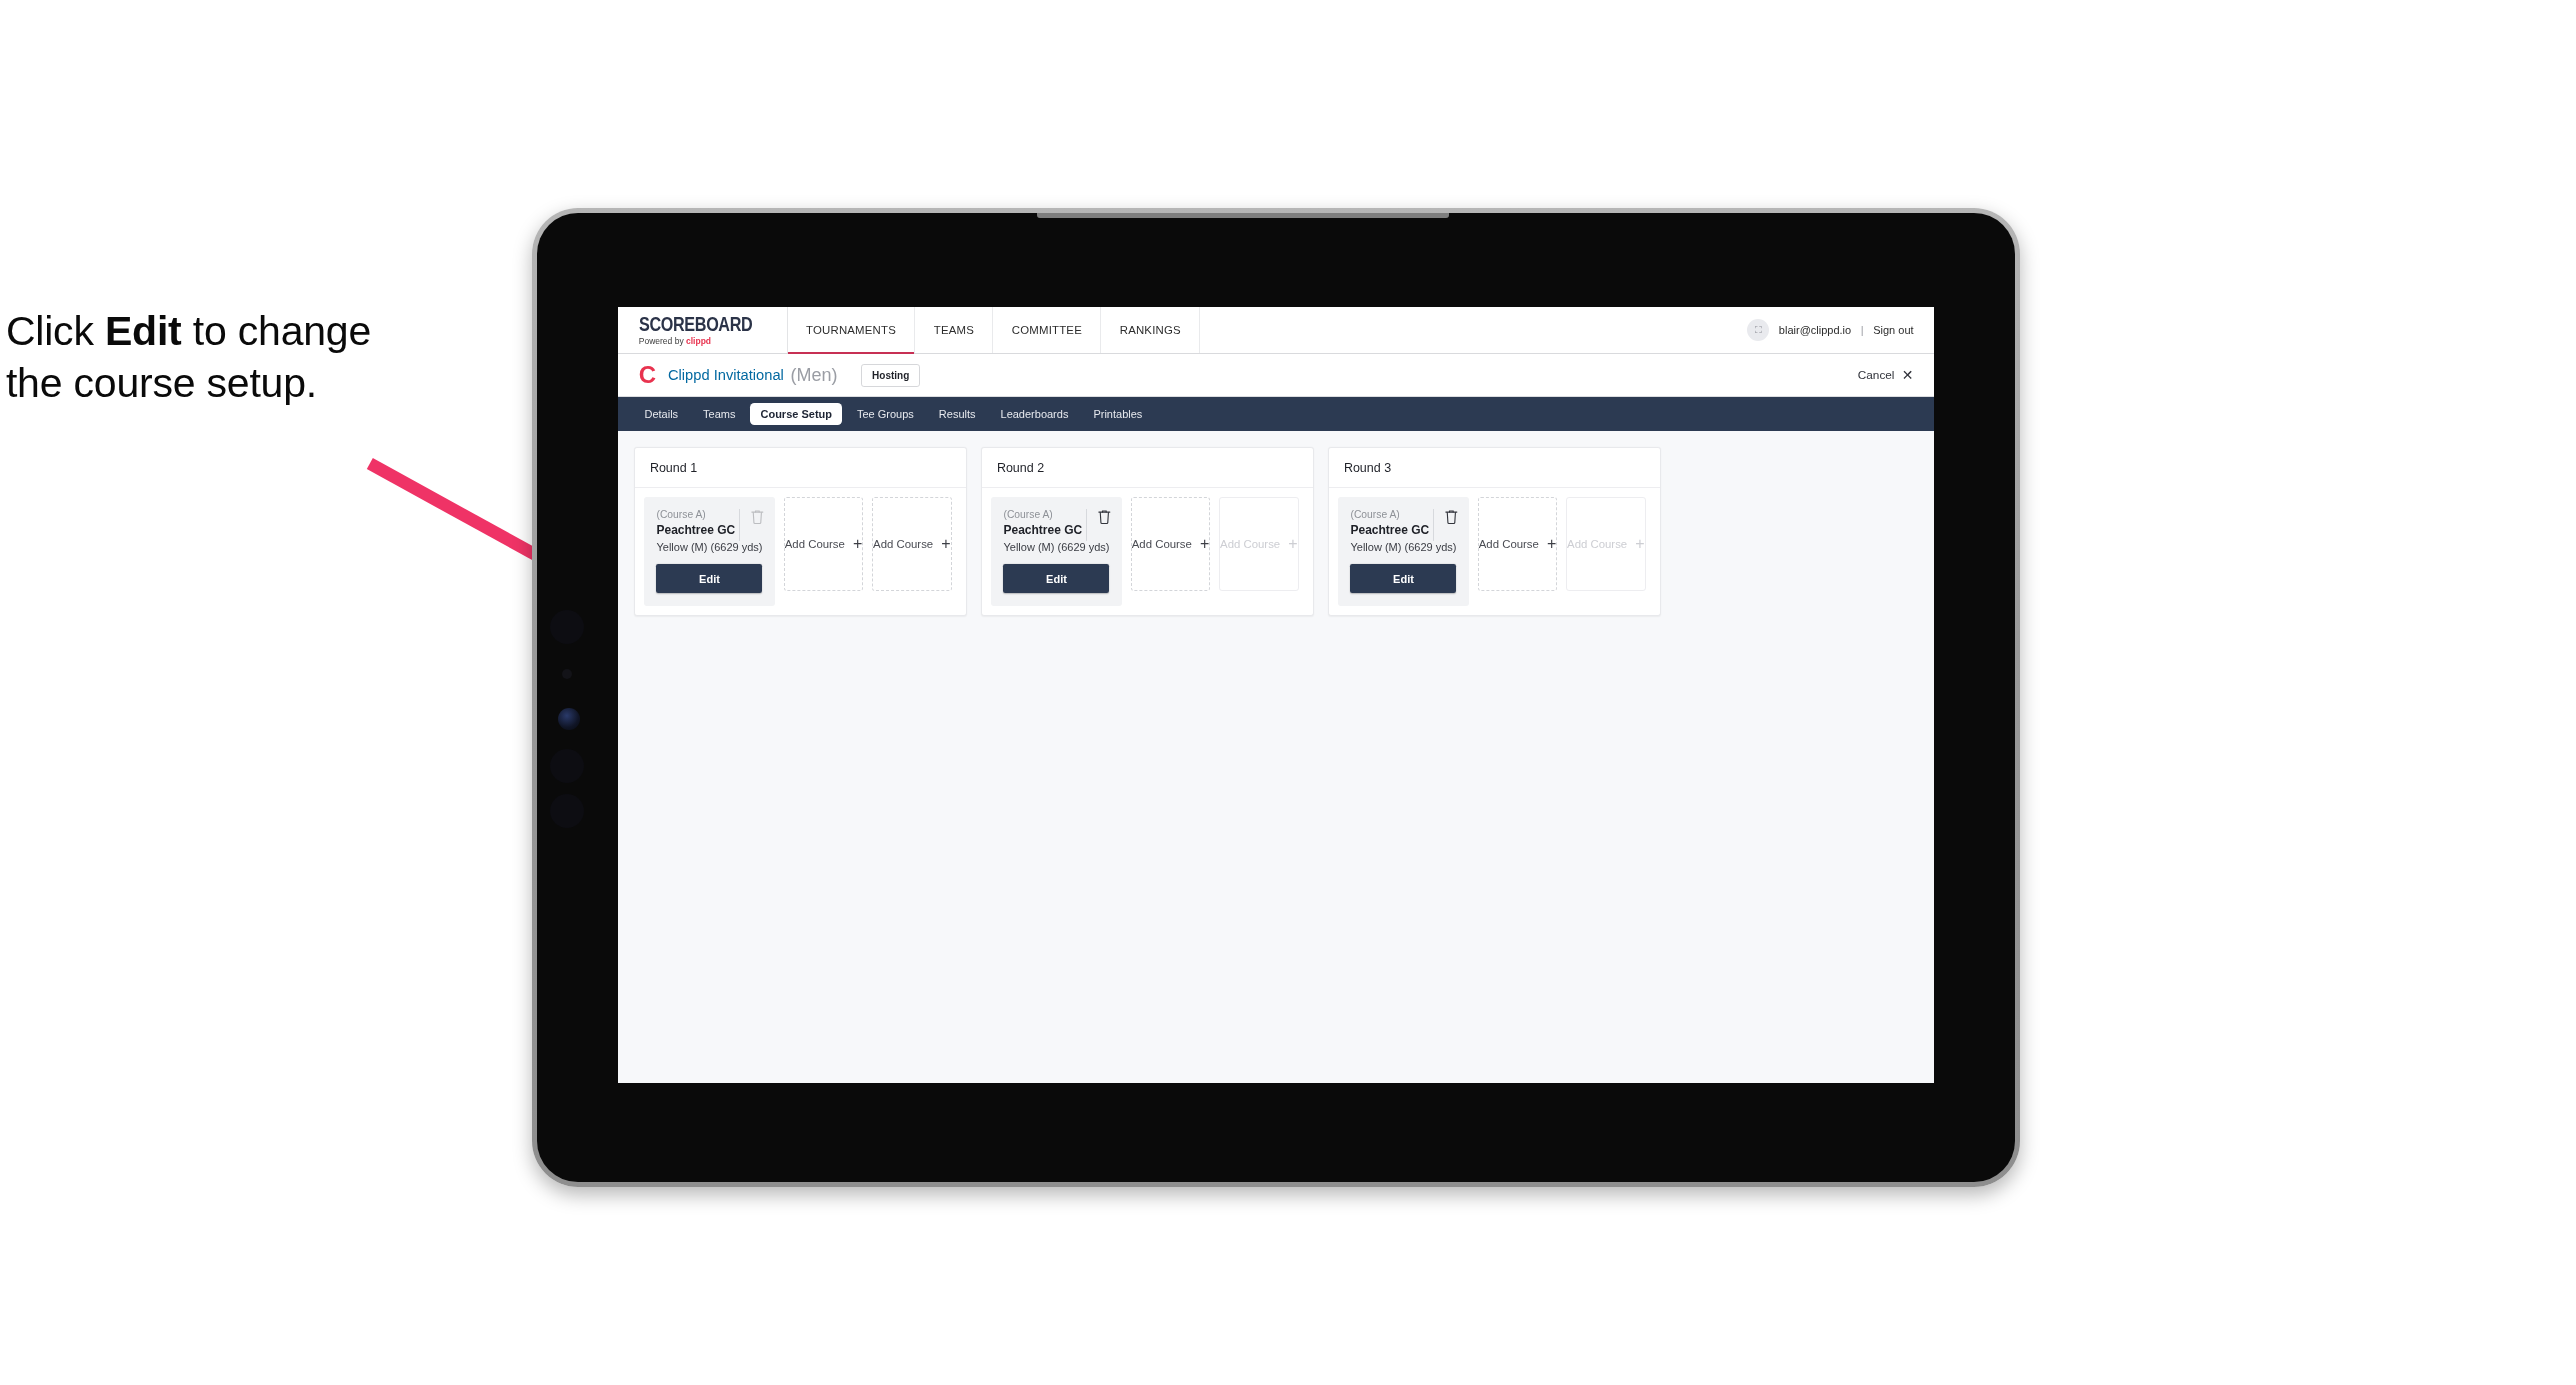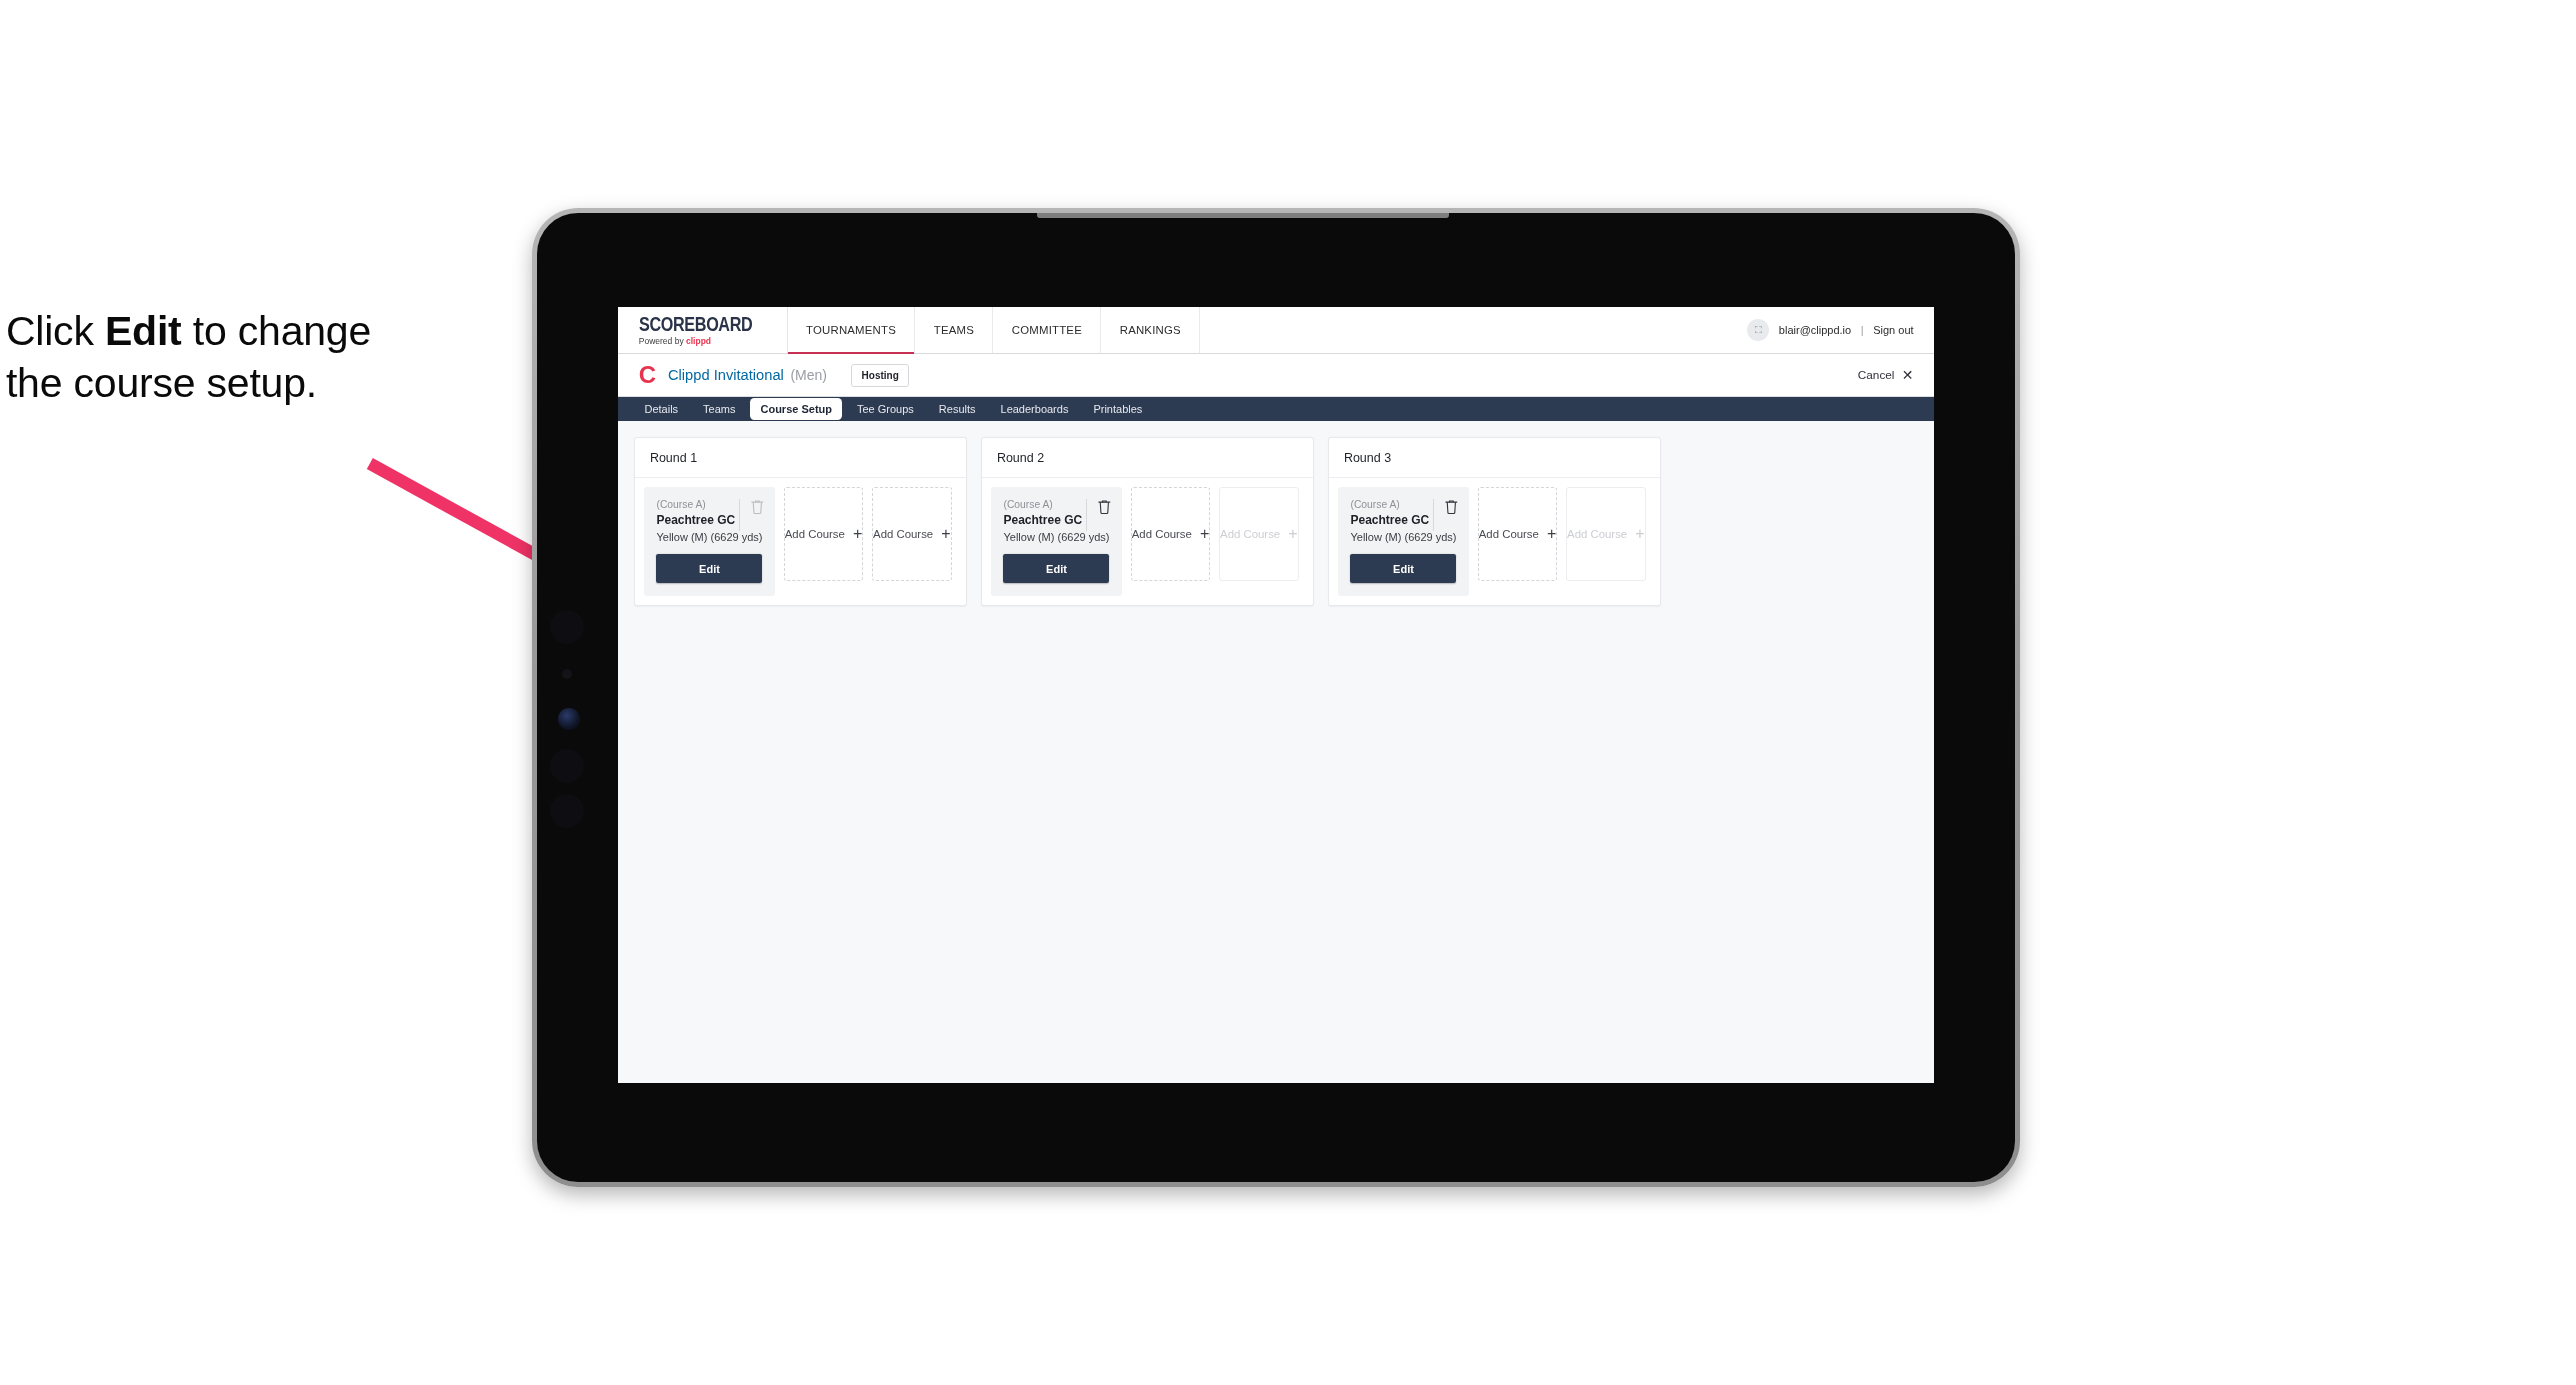--- a/index.html
+++ b/index.html
@@ -105,34 +105,34 @@
   
   .tbar {
     height: 43px; background:#fff; display:flex; align-items:center;
     padding: 0 20.6px; border-bottom: 0.7px solid #dcdde0; position:relative;
   }
   .logo-c {
     font-size: 24px; font-weight: 800; color:#e8334f; line-height:1;
     margin-right: 11.8px; font-family:"Liberation Sans", sans-serif;
   }
   .t-title { font-size: 14.7px; color:#0369a1; }
-  .t-gender { font-size: 14px; color:#9a9da4; margin-left: 6.6px; }
+  .t-gender { font-size: 18px; color:#9a9da4; margin-left: 6.6px; }
   .t-badge {
     margin-left: 24px; border:0.7px solid #d6d7da; border-radius: 2.9px;
     padding: 5.2px 9.6px; font-size: 10px; font-weight:700; color:#1f2128; background:#fff;
   }
   .t-cancel {
     margin-left:auto; display:flex; align-items:center; gap:7.4px;
     font-size: 11.8px; color:#30323a; cursor:pointer;
   }
   .t-cancel .x { font-size: 14px; line-height:1; }
 
   
   .tabs {
-    height: 24px; background:#2c3a52; display:flex; align-items:center;
+    height: 34px; background:#2c3a52; display:flex; align-items:center;
     padding: 0 16px; gap: 4.4px;
   }
   .tab {
     font-size: 11px; color:#e7e9ee; padding: 5.2px 10.3px; border-radius:4.4px; cursor:pointer;
     white-space:nowrap;
   }
   .tab.active { background:#ffffff; color:#1d2433; font-weight:700; }
 
   
   .rounds {

